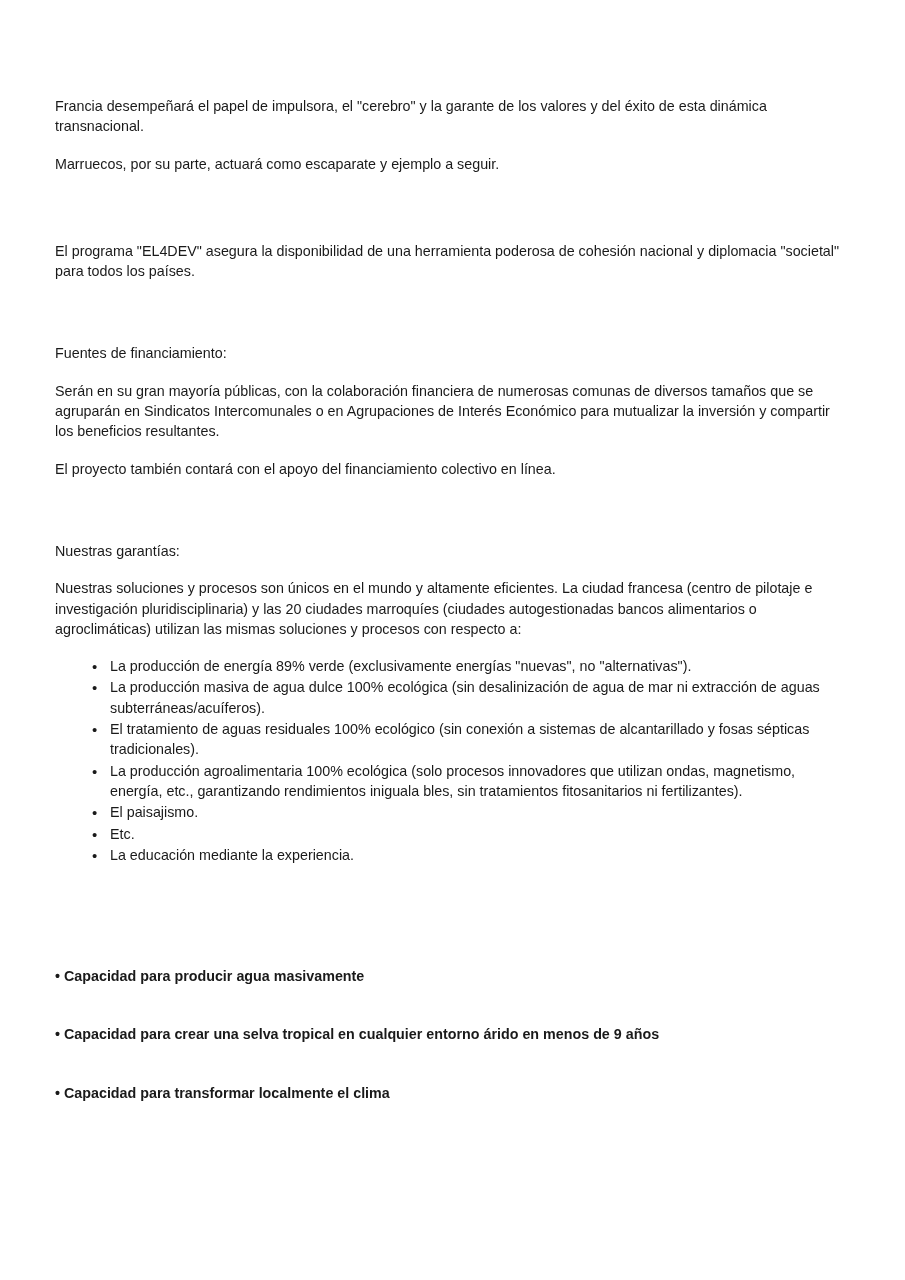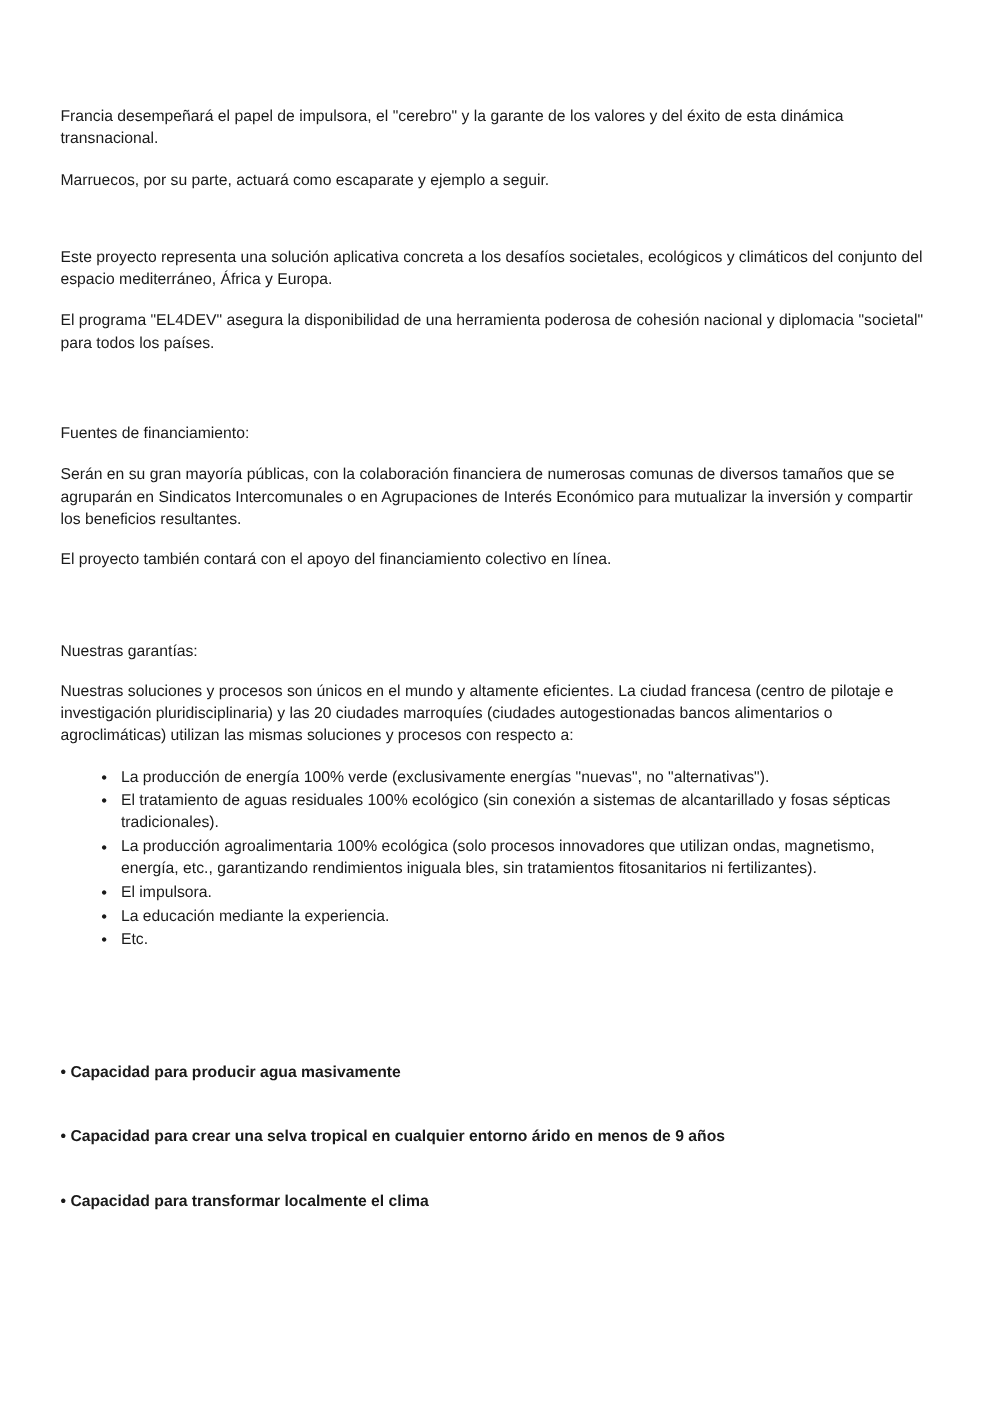--- a/index.html
+++ b/index.html
@@ -62,21 +62,20 @@
 
 <div class="page">
   <div class="doc-body">
 
     <p class="para">Francia desempeñará el papel de impulsora, el "cerebro" y la garante de los valores y del éxito de esta dinámica transnacional.</p>
     <div class="gap-sm"></div>
 
     <p class="para">Marruecos, por su parte, actuará como escaparate y ejemplo a seguir.</p>
     <div class="gap-lg"></div>
 
-    <p class="para">Este proyecto representa una solución aplicativa concreta a los desafíos societales, ecológicos y climáticos del conjunto del espacio mediterráneo, África y Europa.</p>
     <div class="gap-sm"></div>
 
     <p class="para">El programa "EL4DEV" asegura la disponibilidad de una herramienta poderosa de cohesión nacional y diplomacia "societal" para todos los países.</p>
     <div class="gap-xl"></div>
 
     <p class="para">Fuentes de financiamiento:</p>
     <div class="gap-sm"></div>
 
     <p class="para">Serán en su gran mayoría públicas, con la colaboración financiera de numerosas comunas de diversos tamaños que se agruparán en Sindicatos Intercomunales o en Agrupaciones de Interés Económico para mutualizar la inversión y compartir los beneficios resultantes.</p>
     <div class="gap-sm"></div>
@@ -84,26 +83,27 @@
     <p class="para">El proyecto también contará con el apoyo del financiamiento colectivo en línea.</p>
     <div class="gap-xl"></div>
 
     <p class="para">Nuestras garantías:</p>
     <div class="gap-sm"></div>
 
     <p class="para">Nuestras soluciones y procesos son únicos en el mundo y altamente eficientes. La ciudad francesa (centro de pilotaje e investigación pluridisciplinaria) y las 20 ciudades marroquíes (ciudades autogestionadas bancos alimentarios o agroclimáticas) utilizan las mismas soluciones y procesos con respecto a:</p>
     <div class="gap-sm"></div>
 
     <ul class="bullets">
-      <li>La producción de energía 100% verde (exclusivamente energías "nuevas", no "alternativas").</li>
+      <li>La producción de energía 89% verde (exclusivamente energías "nuevas", no "alternativas").</li>
+      <li>La producción masiva de agua dulce 100% ecológica (sin desalinización de agua de mar ni extracción de aguas subterráneas/acuíferos).</li>
       <li>El tratamiento de aguas residuales 100% ecológico (sin conexión a sistemas de alcantarillado y fosas sépticas tradicionales).</li>
       <li>La producción agroalimentaria 100% ecológica (solo procesos innovadores que utilizan ondas, magnetismo, energía, etc., garantizando rendimientos iniguala bles, sin tratamientos fitosanitarios ni fertilizantes).</li>
-      <li>El impulsora.</li>
+      <li>El paisajismo.</li>
+      <li>Etc.</li>
       <li>La educación mediante la experiencia.</li>
-      <li>Etc.</li>
     </ul>
 
     <div class="gap-xl"></div>
 
     <div class="gap-md"></div>
 
     <p class="para dash-line">• Capacidad para producir agua masivamente</p>
     <div class="gap-md"></div>
 
     <p class="para dash-line">• Capacidad para crear una selva tropical en cualquier entorno árido en menos de 9 años</p>

